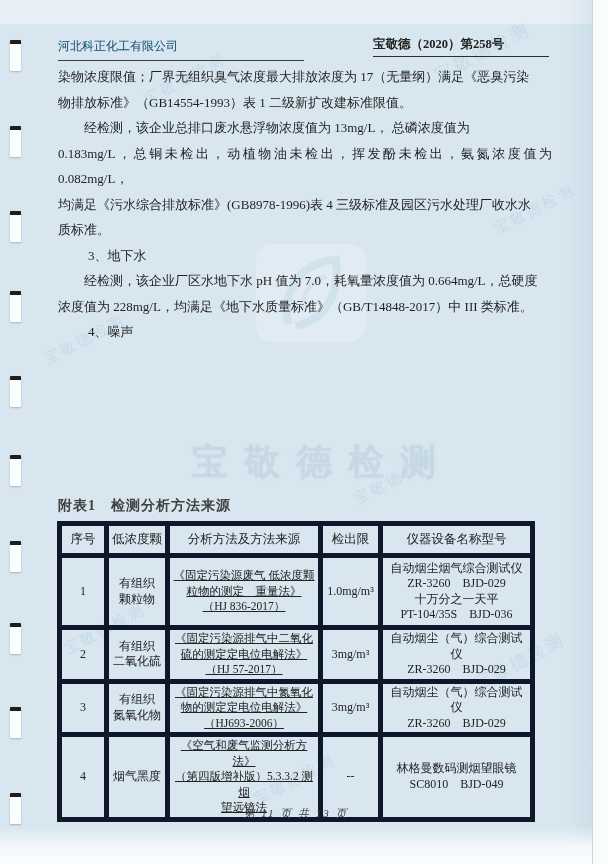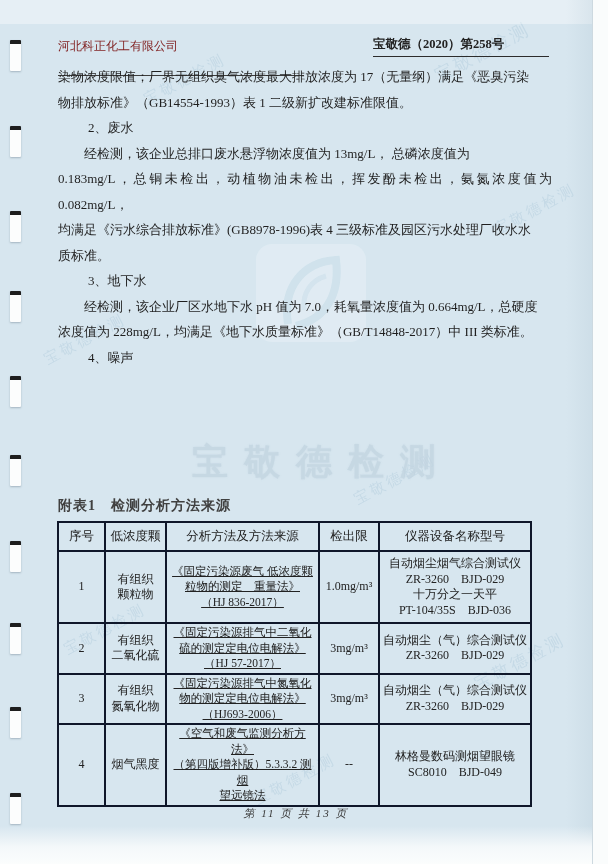--- a/index.html
+++ b/index.html
@@ -34,38 +34,38 @@
     letter-spacing:16px;color:#c3d5e1;opacity:.8;white-space:nowrap;
     text-shadow:0 0 2px rgba(195,213,225,.9);}
   .wm-logo{position:absolute;left:252px;top:240px;opacity:.55;}
   .red-marks{position:absolute;left:597px;top:494px;width:9px;height:74px;
     display:flex;flex-direction:column;justify-content:space-between;opacity:.55;}
   .red-marks i{display:block;width:7px;height:9px;background:#c4607a;
     border-radius:2px;filter:blur(1px);}
 
   
   .hdr-left{position:absolute;left:58px;top:38px;width:246px;
-    border-bottom:1px solid #3c3c3c;font-size:12px;padding-bottom:20px;color:#7f1d1d;}
+    border-bottom:1px solid #3c3c3c;font-size:12px;padding-bottom:5px;color:#0c4a6e;}
   .hdr-right{position:absolute;left:373px;top:36px;width:176px;
     border-bottom:1.5px solid #2c2c2c;font-size:12.5px;font-weight:bold;
     padding-bottom:3px;color:#222;}
 
   
   .content{position:absolute;left:58px;top:64px;width:494px;
     font-size:13px;line-height:25.5px;}
   .para{white-space:pre-wrap;text-align:justify;}
   .sec-head{padding-left:30px;white-space:pre-wrap;}
 
   
   .tbl-title{position:absolute;left:58px;top:497px;font-size:14px;font-weight:bold;
     letter-spacing:1px;color:#404040;}
   table.methods{position:absolute;left:57px;top:521px;border-collapse:collapse;
     table-layout:fixed;width:473px;font-size:12px;color:#222;}
   table.methods th,table.methods td{
-    border:2px solid #0f172a;text-align:center;vertical-align:middle;
+    border:5px solid #0f172a;text-align:center;vertical-align:middle;
     padding:1px 2px;white-space:pre-line;line-height:15.5px;}
   table.methods th{font-weight:normal;height:25px;font-size:12.5px;}
   td.c-method{font-size:11.5px;text-decoration:underline;}
   tr.r1{height:72px;} tr.r2{height:47px;} tr.r3{height:48px;} tr.r4{height:48px;}
 
   .footer{position:absolute;left:0;top:806px;width:592px;text-align:center;
     font-size:11px;letter-spacing:2px;color:#3a3a3a;font-style:italic;}
 </style>
 </head>
 <body>
@@ -88,21 +88,20 @@
   </svg>
 
   <div class="wm-center">宝敬德检测</div>
 
   <div class="hdr-left">河北科正化工有限公司</div>
   <div class="hdr-right">宝敬德（2020）第258号</div>
 
   <div class="content">
     <div class="para">染物浓度限值；厂界无组织臭气浓度最大排放浓度为 17（无量纲）满足《恶臭污染
 物排放标准》（GB14554-1993）表 1 二级新扩改建标准限值。</div>
-    <div class="sec-head">2、废水</div>
     <div class="para">　　经检测，该企业总排口废水悬浮物浓度值为 13mg/L， 总磷浓度值为
 0.183mg/L，总铜未检出，动植物油未检出，挥发酚未检出，氨氮浓度值为 0.082mg/L，
 均满足《污水综合排放标准》(GB8978-1996)表 4 三级标准及园区污水处理厂收水水
 质标准。</div>
     <div class="sec-head">3、地下水</div>
     <div class="para">　　经检测，该企业厂区水地下水 pH 值为 7.0，耗氧量浓度值为 0.664mg/L，总硬度
 浓度值为 228mg/L，均满足《地下水质量标准》（GB/T14848-2017）中 III 类标准。</div>
     <div class="sec-head">4、噪声</div>
   </div>
 

